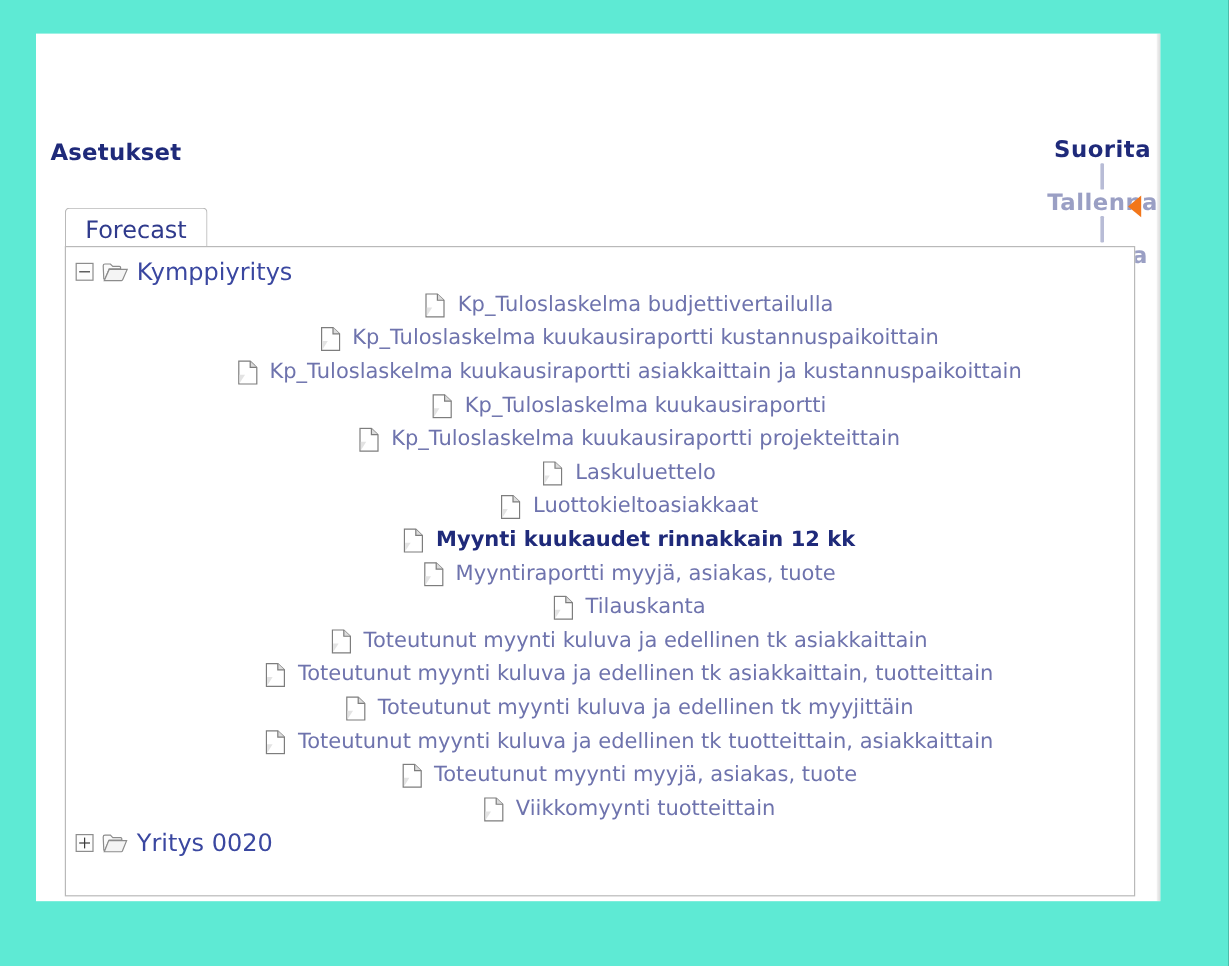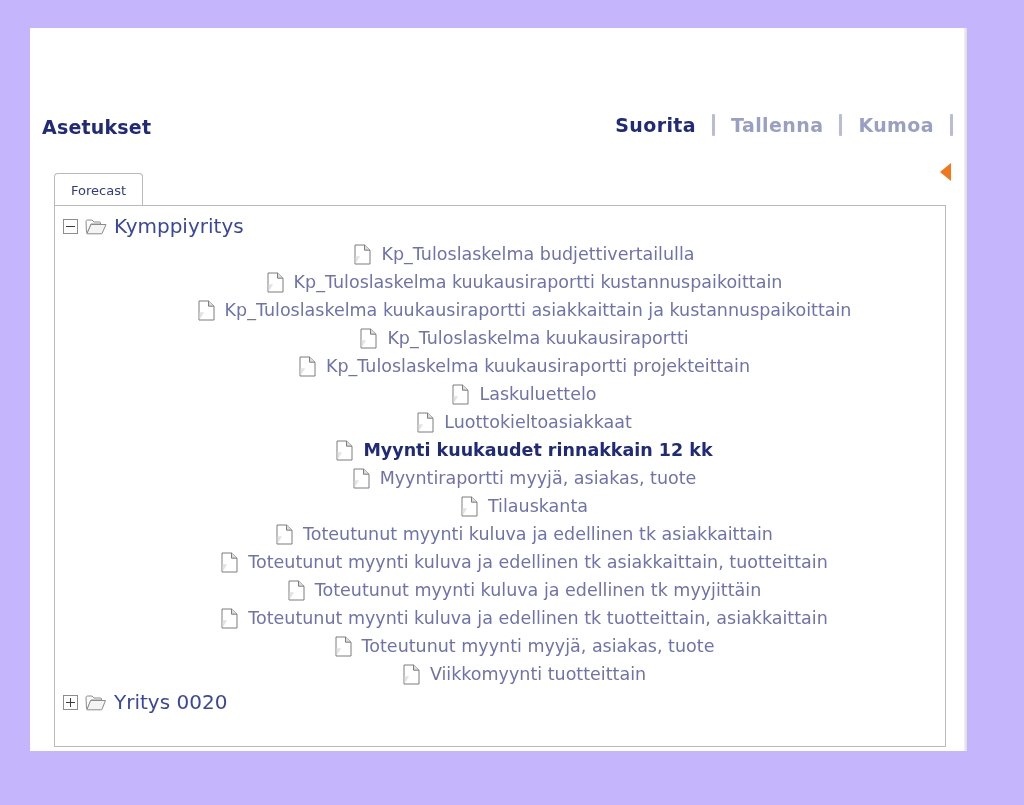--- a/index.html
+++ b/index.html
@@ -13,21 +13,21 @@
     height: 805px;
     overflow: hidden;
     font-family: "DejaVu Sans", "Liberation Sans", sans-serif;
   }
 
   
   .screen {
     position: relative;
     width: 1024px;
     height: 805px;
-    background: #c4b5fd;
+    background: #5eead4;
   }
   .app-surface {
     position: absolute;
     left: 30px;
     top: 28px;
     width: 937px;
     height: 723px;
     background: #ffffff;
     overflow: hidden;
   }
@@ -50,20 +50,21 @@
     letter-spacing: 0.2px;
     white-space: nowrap;
   }
   .actions {
     position: absolute;
     right: 0px;
     top: 86px;
     display: flex;
     align-items: center;
     white-space: nowrap;
+    flex-direction: column;
   }
   .action-link {
     font-size: 19px;
     font-weight: bold;
     letter-spacing: 0.4px;
     color: #9a9fc4;
     cursor: default;
     padding: 0 2px;
   }
   .action-link.enabled {
@@ -93,21 +94,21 @@
     left: 0;
     top: 0;
     height: 32px;
     box-sizing: border-box;
     padding: 3px 16px 0 16px;
     background: #ffffff;
     border: 1px solid #b9b9b9;
     border-bottom: none;
     border-top-left-radius: 4px;
     border-top-right-radius: 4px;
-    font-size: 13px;
+    font-size: 20px;
     color: #2f3a8c;
     line-height: 28px;
     cursor: pointer;
   }
 
   
   .tree-panel {
     position: absolute;
     left: 24px;
     top: 177px;

